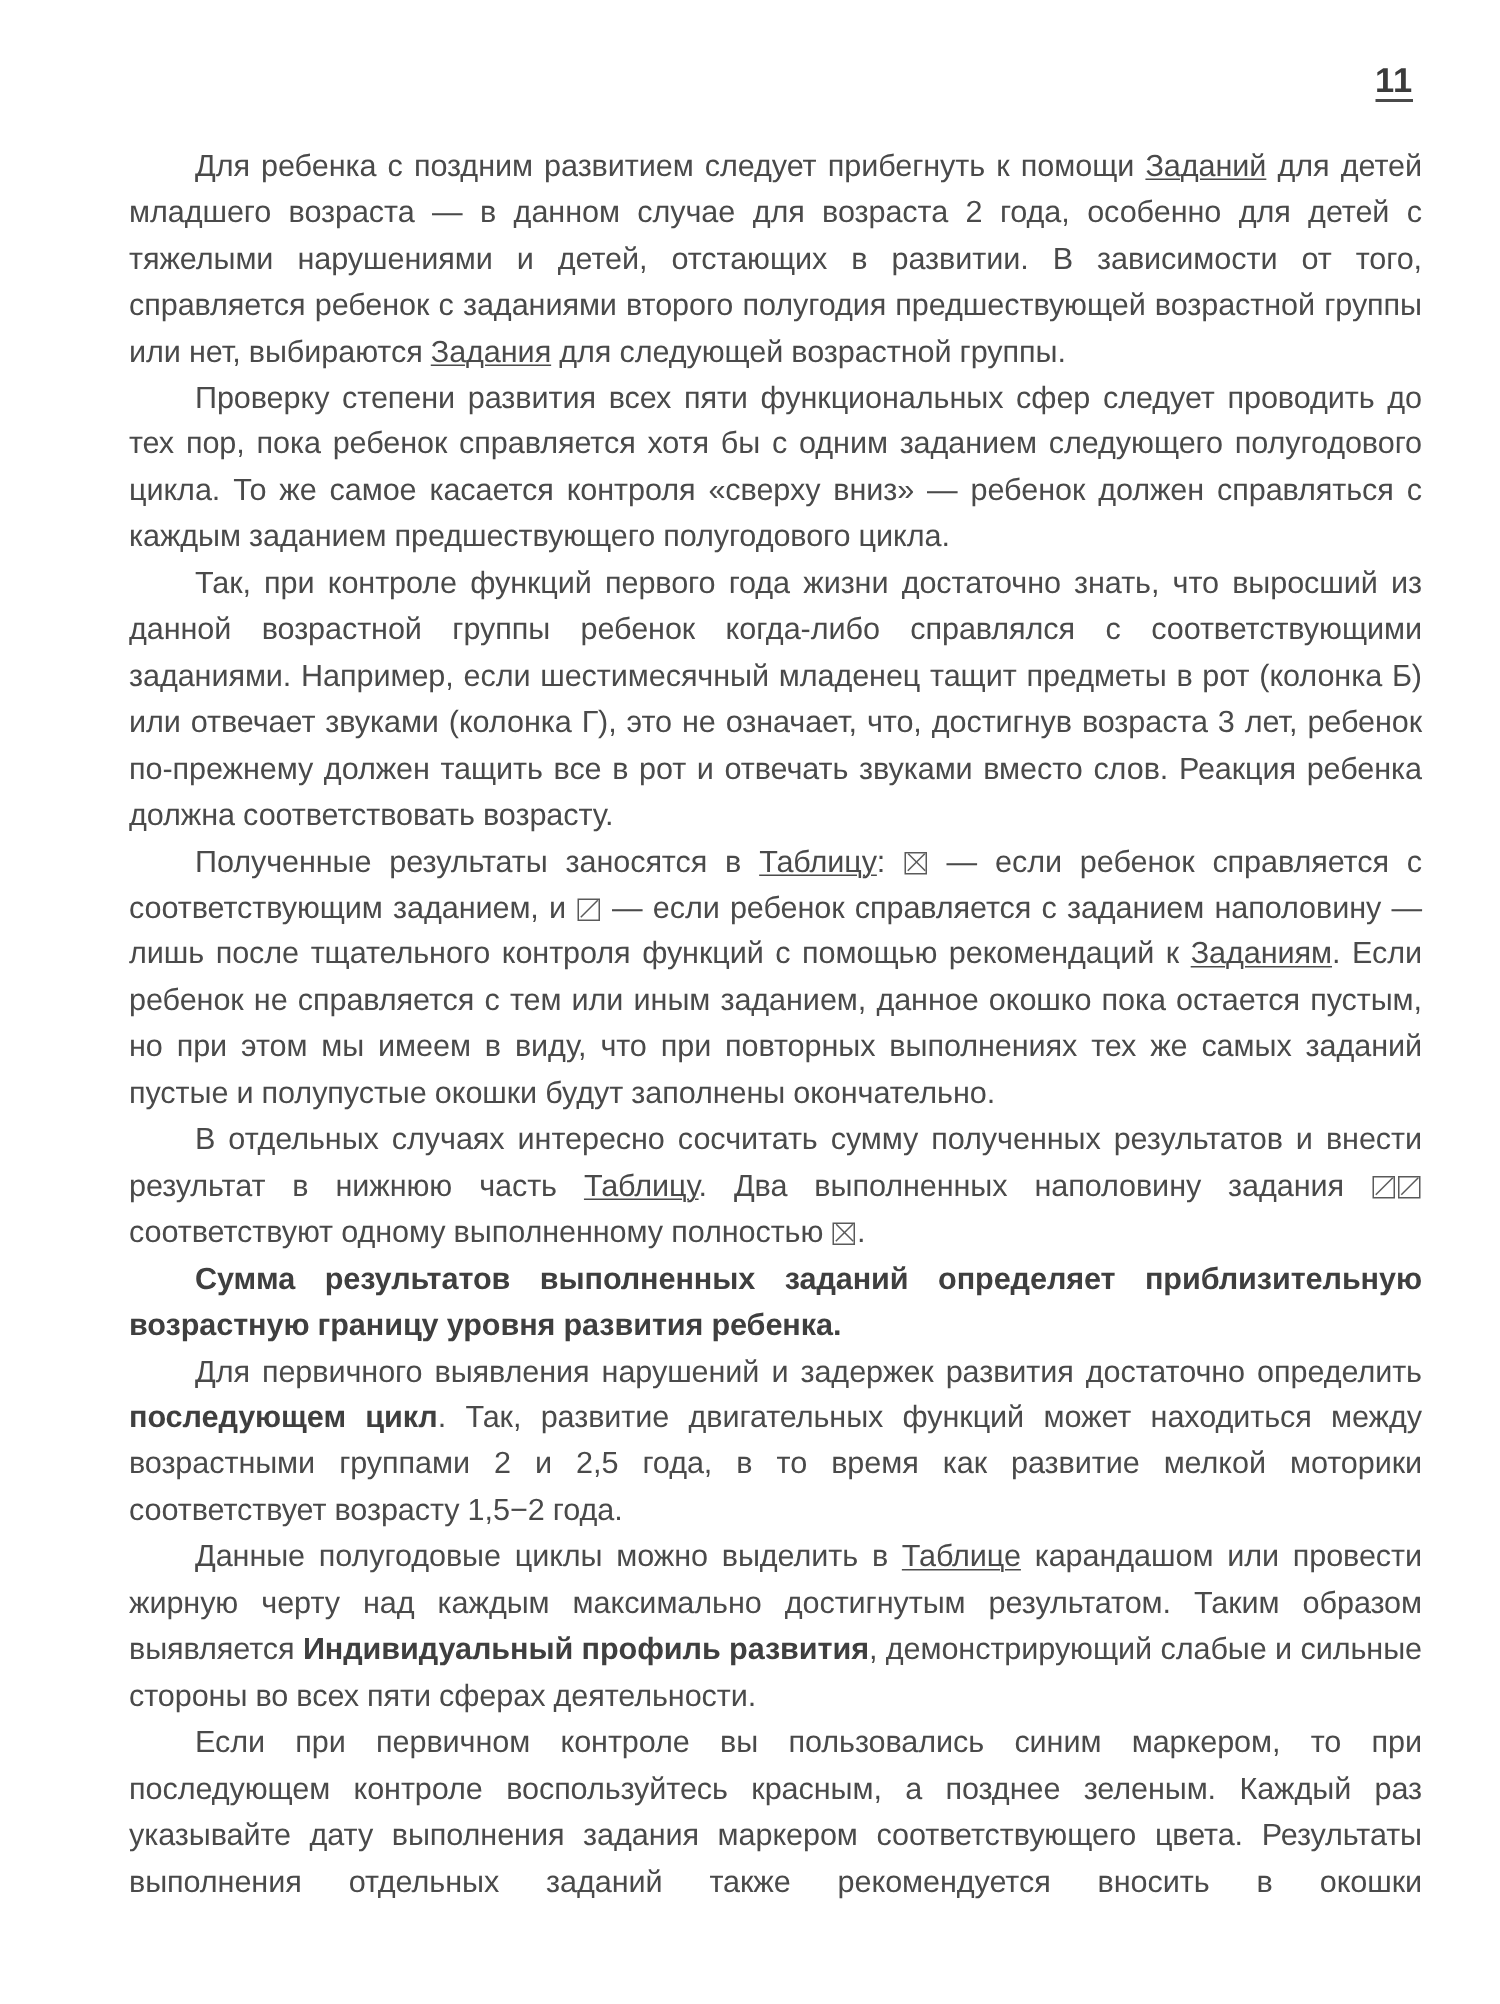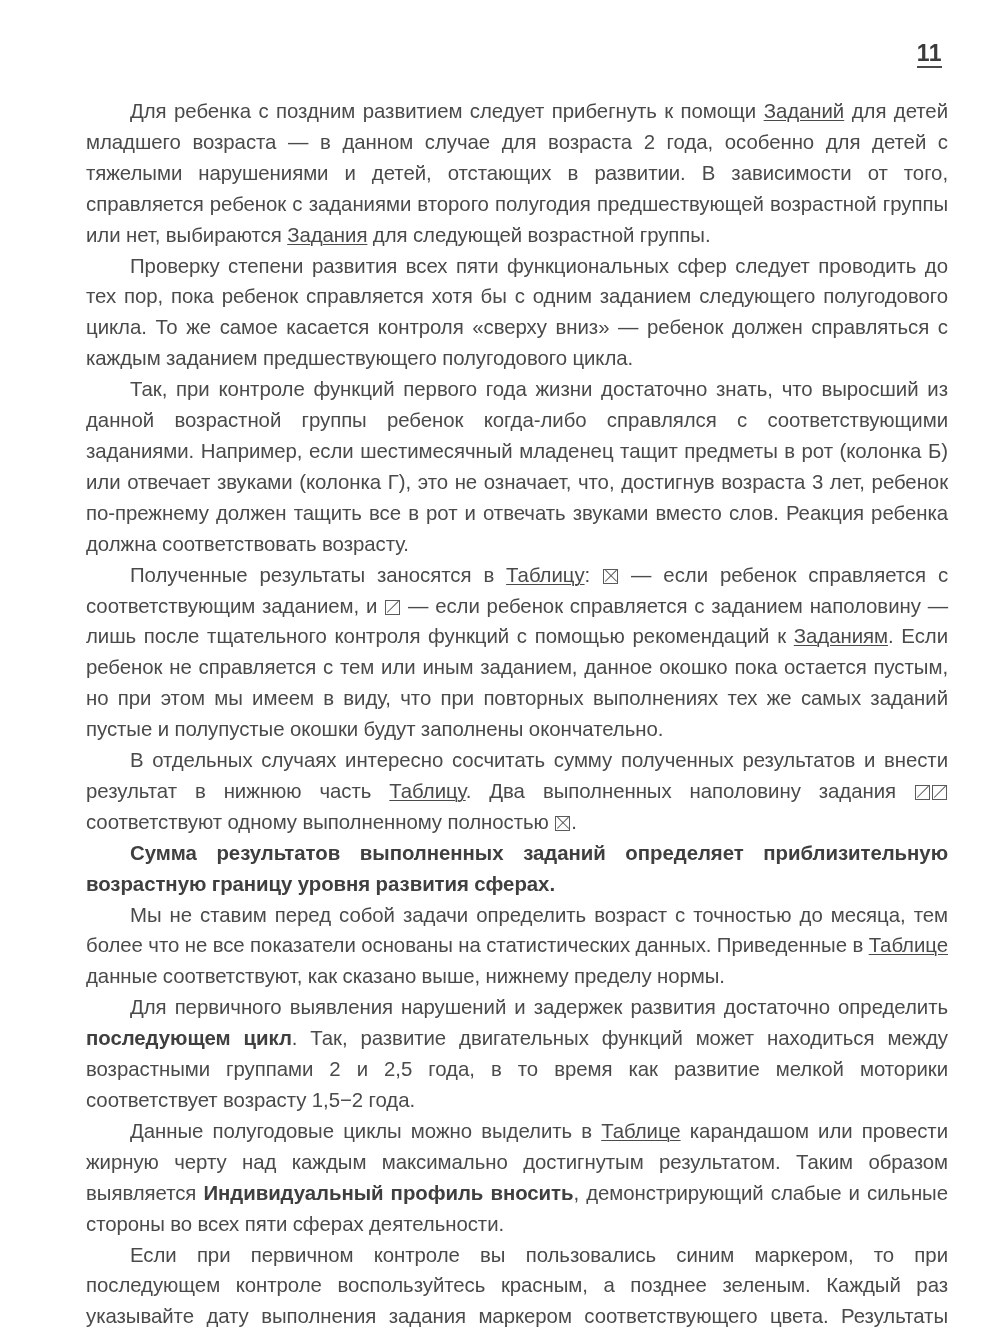--- a/index.html
+++ b/index.html
@@ -105,20 +105,19 @@
 <div class="page">
 
   <div class="page-number">11</div>
 
   <div class="textblock" id="textblock">
       <p id="p2">Для ребенка с поздним развитием следует прибегнуть к помощи <u class="term">Заданий</u> для детей младшего возраста — в данном случае для возраста 2 года, особенно для детей с тяжелыми нарушениями и детей, отстающих в развитии. В зависимости от того, справляется ребенок с заданиями второго полугодия предшествующей возрастной группы или нет, выбираются <u class="term">Задания</u> для следующей возрастной группы.</p>
       <p id="p3">Проверку степени развития всех пяти функциональных сфер следует проводить до тех пор, пока ребенок справляется хотя бы с одним заданием следующего полугодового цикла. То же самое касается контроля «сверху вниз» — ребенок должен справляться с каждым заданием предшествующего полугодового цикла.</p>
       <p id="p4">Так, при контроле функций первого года жизни достаточно знать, что выросший из данной возрастной группы ребенок когда-либо справлялся с соответствующими заданиями. Например, если шестимесячный младенец тащит предметы в рот (колонка Б) или отвечает звуками (колонка Г), это не означает, что, достигнув возраста 3 лет, ребенок по-прежнему должен тащить все в рот и отвечать звуками вместо слов. Реакция ребенка должна соответствовать возрасту.</p>
       <p id="p5">Полученные результаты заносятся в <u class="term">Таблицу</u>: <span class="bx x"></span> — если ребенок справляется с соответствующим заданием, и <span class="bx half"></span> — если ребенок справляется с заданием наполовину — лишь после тщательного контроля функций с помощью рекомендаций к <u class="term">Заданиям</u>. Если ребенок не справляется с тем или иным заданием, данное окошко пока остается пустым, но при этом мы имеем в виду, что при повторных выполнениях тех же самых заданий пустые и полупустые окошки будут заполнены окончательно.</p>
       <p id="p6">В отдельных случаях интересно сосчитать сумму полученных результатов и внести результат в нижнюю часть <u class="term">Таблицу</u>. Два выполненных наполовину задания <span class="bx half"></span><span class="bx half"></span> соответствуют одному выполненному полностью <span class="bx x"></span>.</p>
-      <p id="p7"><b class="strong">Сумма результатов выполненных заданий определяет приблизительную возрастную границу уровня развития сферах.</b></p>
-      <p id="p8">Мы не ставим перед собой задачи определить возраст с точностью до месяца, тем более что не все показатели основаны на статистических данных. Приведенные в <u class="term">Таблице</u> данные соответствуют, как сказано выше, нижнему пределу нормы.</p>
+      <p id="p7"><b class="strong">Сумма результатов выполненных заданий определяет приблизительную возрастную границу уровня развития ребенка.</b></p>
       <p id="p9">Для первичного выявления нарушений и задержек развития достаточно определить <b class="strong">последующем цикл</b>. Так, развитие двигательных функций может находиться между возрастными группами 2 и 2,5 года, в то время как развитие мелкой моторики соответствует возрасту 1,5−2 года.</p>
-      <p id="p10">Данные полугодовые циклы можно выделить в <u class="term">Таблице</u> карандашом или провести жирную черту над каждым максимально достигнутым результатом. Таким образом выявляется <b class="strong">Индивидуальный профиль вносить</b>, демонстрирующий слабые и сильные стороны во всех пяти сферах деятельности.</p>
+      <p id="p10">Данные полугодовые циклы можно выделить в <u class="term">Таблице</u> карандашом или провести жирную черту над каждым максимально достигнутым результатом. Таким образом выявляется <b class="strong">Индивидуальный профиль развития</b>, демонстрирующий слабые и сильные стороны во всех пяти сферах деятельности.</p>
       <p id="p11">Если при первичном контроле вы пользовались синим маркером, то при последующем контроле воспользуйтесь красным, а позднее зеленым. Каждый раз указывайте дату выполнения задания маркером соответствующего цвета. Результаты выполнения отдельных заданий также рекомендуется вносить в окошки </p>
     </div>
 
 </div>
 
 </body></html>

